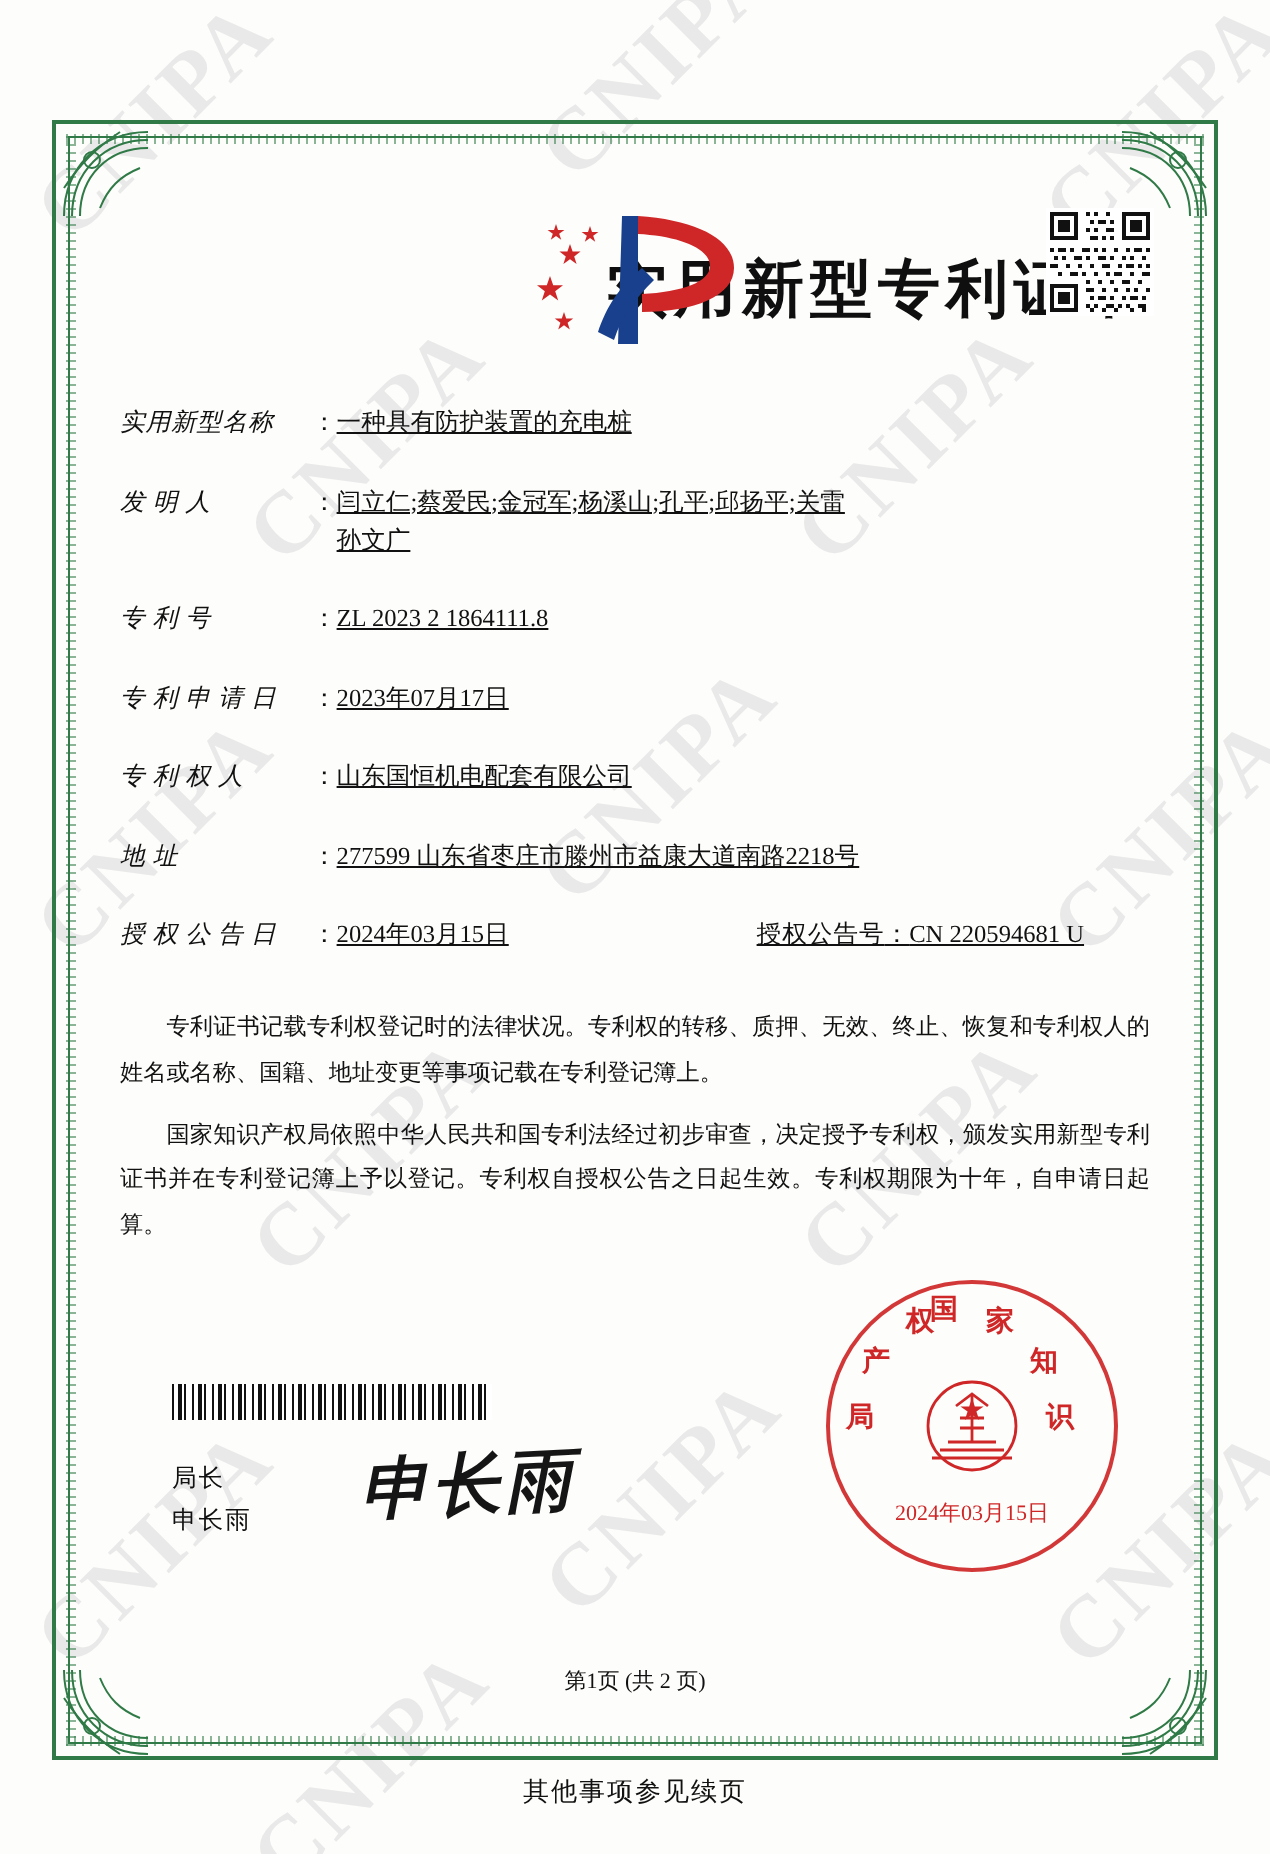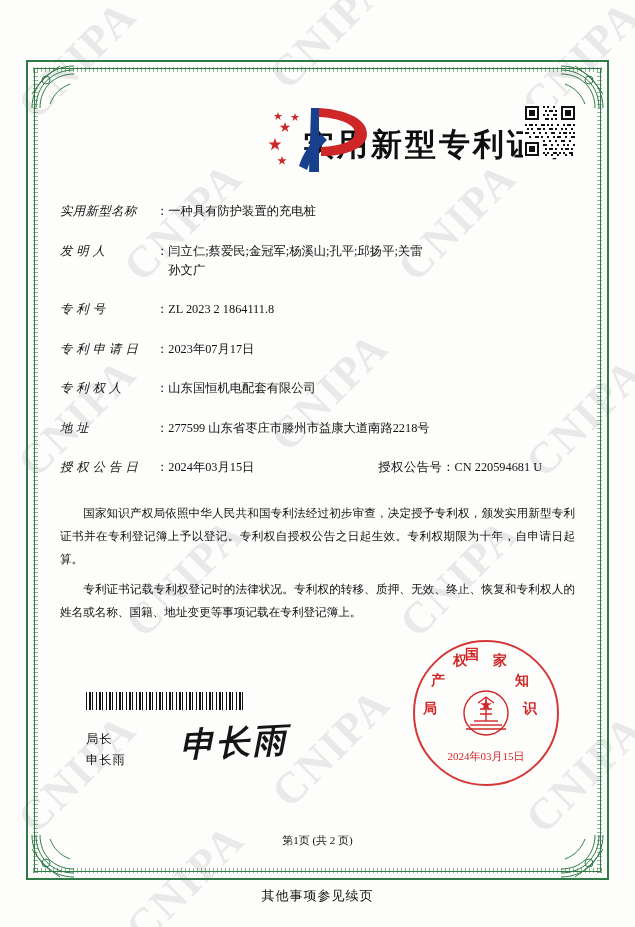--- a/index.html
+++ b/index.html
@@ -126,20 +126,21 @@
     letter-spacing: 0.5px;
     white-space: nowrap;
     font-style: italic;
   }
   .colon {
     flex: 0 0 10px;
     text-align: left;
   }
   .value {
     flex: 1 1 auto;
+    text-decoration: underline;
   }
   .value .second-line {
     display: block;
   }
   .row.two-col .value {
     display: flex;
   }
   .val-left { width: 210px; }
   .sub-label {
     letter-spacing: 0.5px;
@@ -497,22 +498,22 @@
           <span class="val-left">2024年03月15日</span>
           <span class="sub-label">授权公告号</span>
           <span>：</span>
           <span>CN 220594681 U</span>
         </div>
       </div>
 
     </div>
 
     <div class="paras">
+      <p>专利证书记载专利权登记时的法律状况。专利权的转移、质押、无效、终止、恢复和专利权人的姓名或名称、国籍、地址变更等事项记载在专利登记簿上。</p>
       <p>国家知识产权局依照中华人民共和国专利法经过初步审查，决定授予专利权，颁发实用新型专利证书并在专利登记簿上予以登记。专利权自授权公告之日起生效。专利权期限为十年，自申请日起算。</p>
-      <p>专利证书记载专利权登记时的法律状况。专利权的转移、质押、无效、终止、恢复和专利权人的姓名或名称、国籍、地址变更等事项记载在专利登记簿上。</p>
     </div>
 
     <div class="barcode"></div>
 
     <div class="sign-block">
       <div>局长</div>
       <div>申长雨</div>
     </div>
     <div class="signature">申长雨</div>
 

